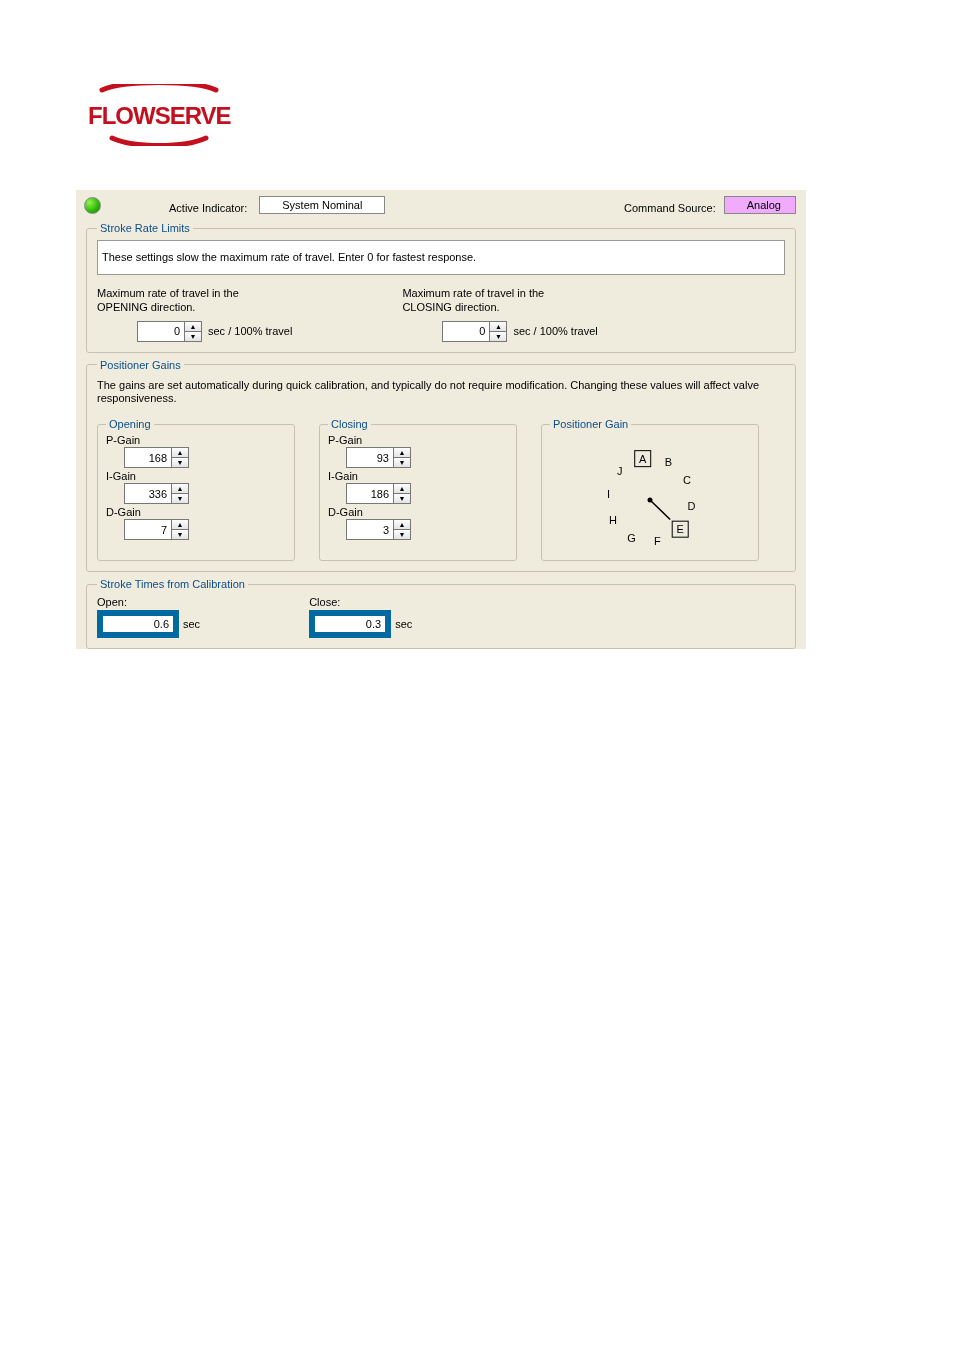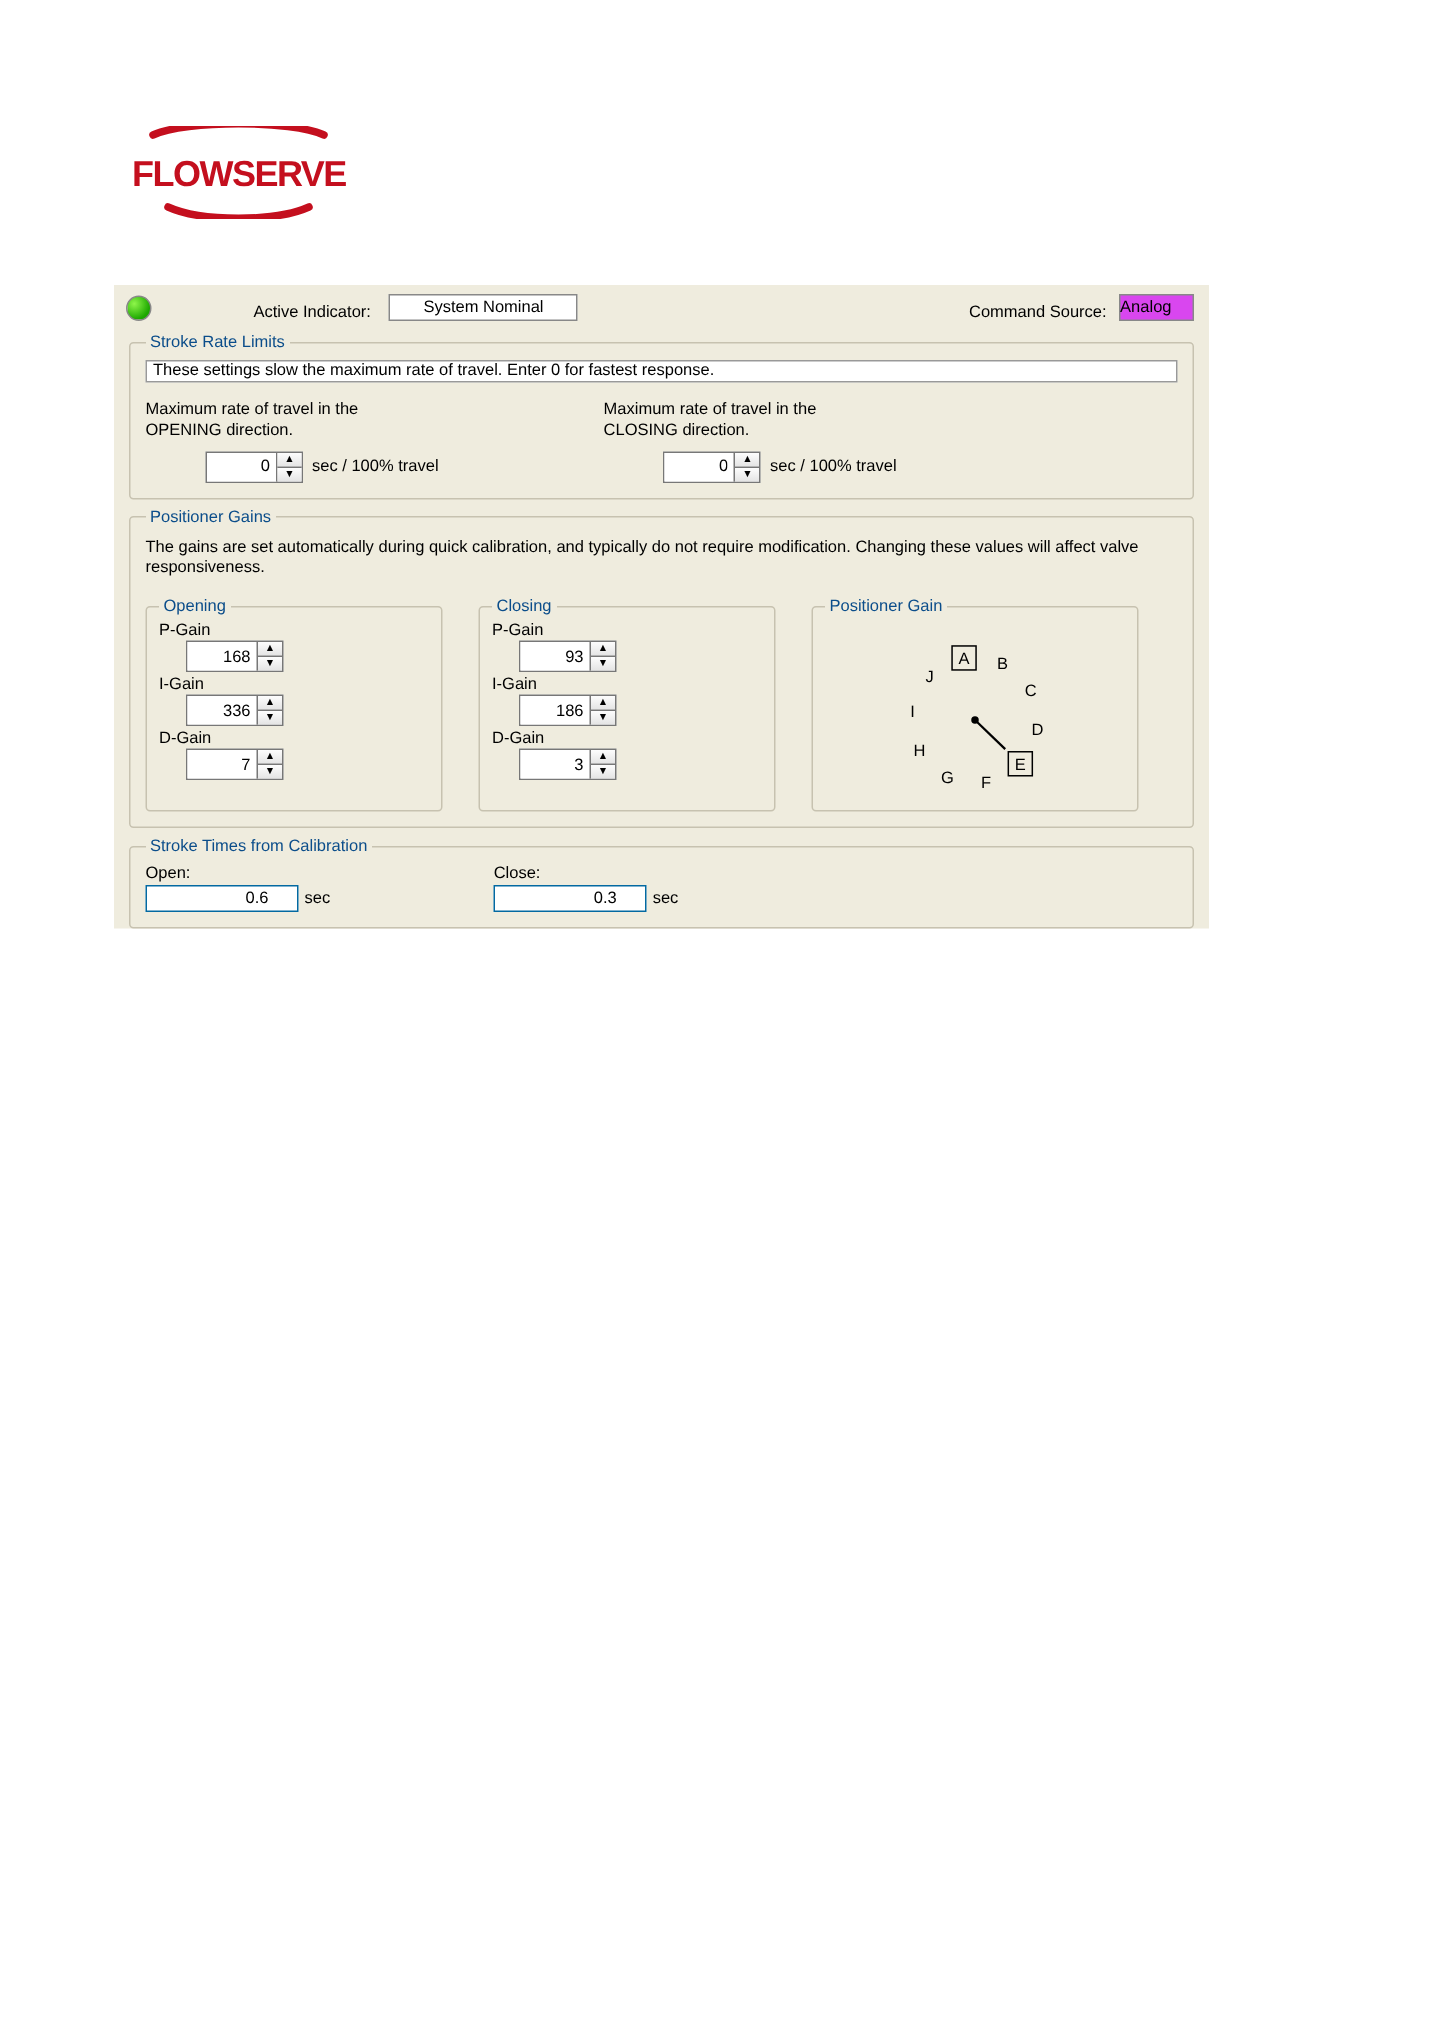--- a/index.html
+++ b/index.html
@@ -56,22 +56,22 @@
     display: inline-block;
     border: 1px solid #888;
     background: #fff;
     padding: 2px 22px;
     margin-right: 120px;
   }
   .status-row .gap { flex: 1; }
   .cmd-box {
     display: inline-block;
     border: 1px solid #888;
-    background: #d946ef;
-    padding: 2px 14px 2px 0;
+    background: #f0abfc;
+    padding: 2px 14px 2px 22px;
   }
   fieldset.gb {
     border: 1px solid #c7c2b0;
     border-radius: 3px;
     margin: 6px 10px 6px 10px;
     padding: 6px 10px 10px 10px;
   }
   fieldset.gb > legend {
     color: #0b4d8a;
     font-size: 11px;
@@ -85,21 +85,21 @@
   }
   fieldset.sub > legend {
     color: #0b4d8a;
     font-size: 11px;
     padding: 0 3px;
     margin-top: 46px;
   }
   .desc {
     background: #fff;
     border: 1px solid #999;
-    padding: 0 4px;
+    padding: 10px 4px;
     margin: 0 0 12px 0;
     font-size: 11px;
     line-height: 1.2;
   }
   .plain-desc {
     margin: 2px 0 12px 0;
     font-size: 11px;
     line-height: 1.25;
   }
   .rate-row {
@@ -167,22 +167,22 @@
   .times-row { display: flex; gap: 109px; }
   .time-col .tl { font-size: 11px; margin-bottom: 2px; }
   .time-input {
     display: inline-flex;
     align-items: center;
     gap: 4px;
   }
   .time-input input {
     width: 62px;
     text-align: right;
-    padding: 2px 19px;
-    border: 1px solid #0369a1;
+    padding: 2px 4px;
+    border: 6px solid #0369a1;
     background: #fff;
     font-family: inherit;
     font-size: 11px;
   }
   .btn-row {
     display: flex;
     justify-content: flex-end;
     gap: 6px;
     padding: 4px 10px 10px 0;
   }

